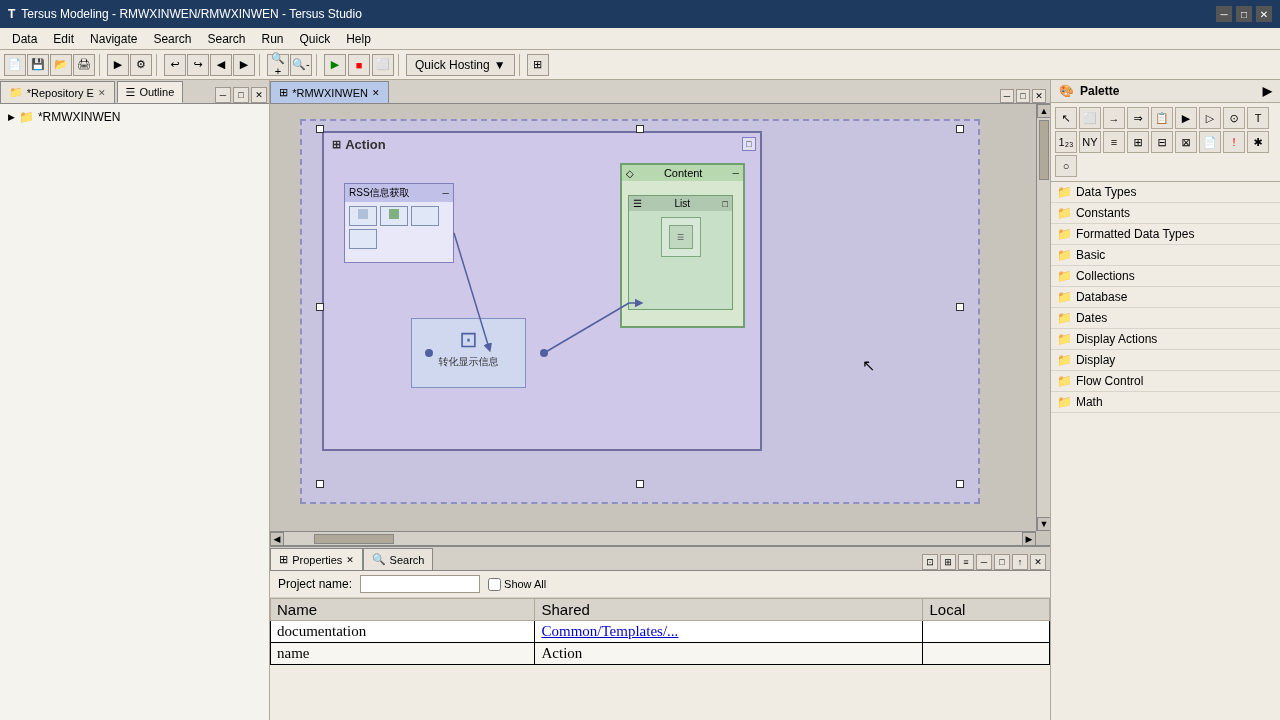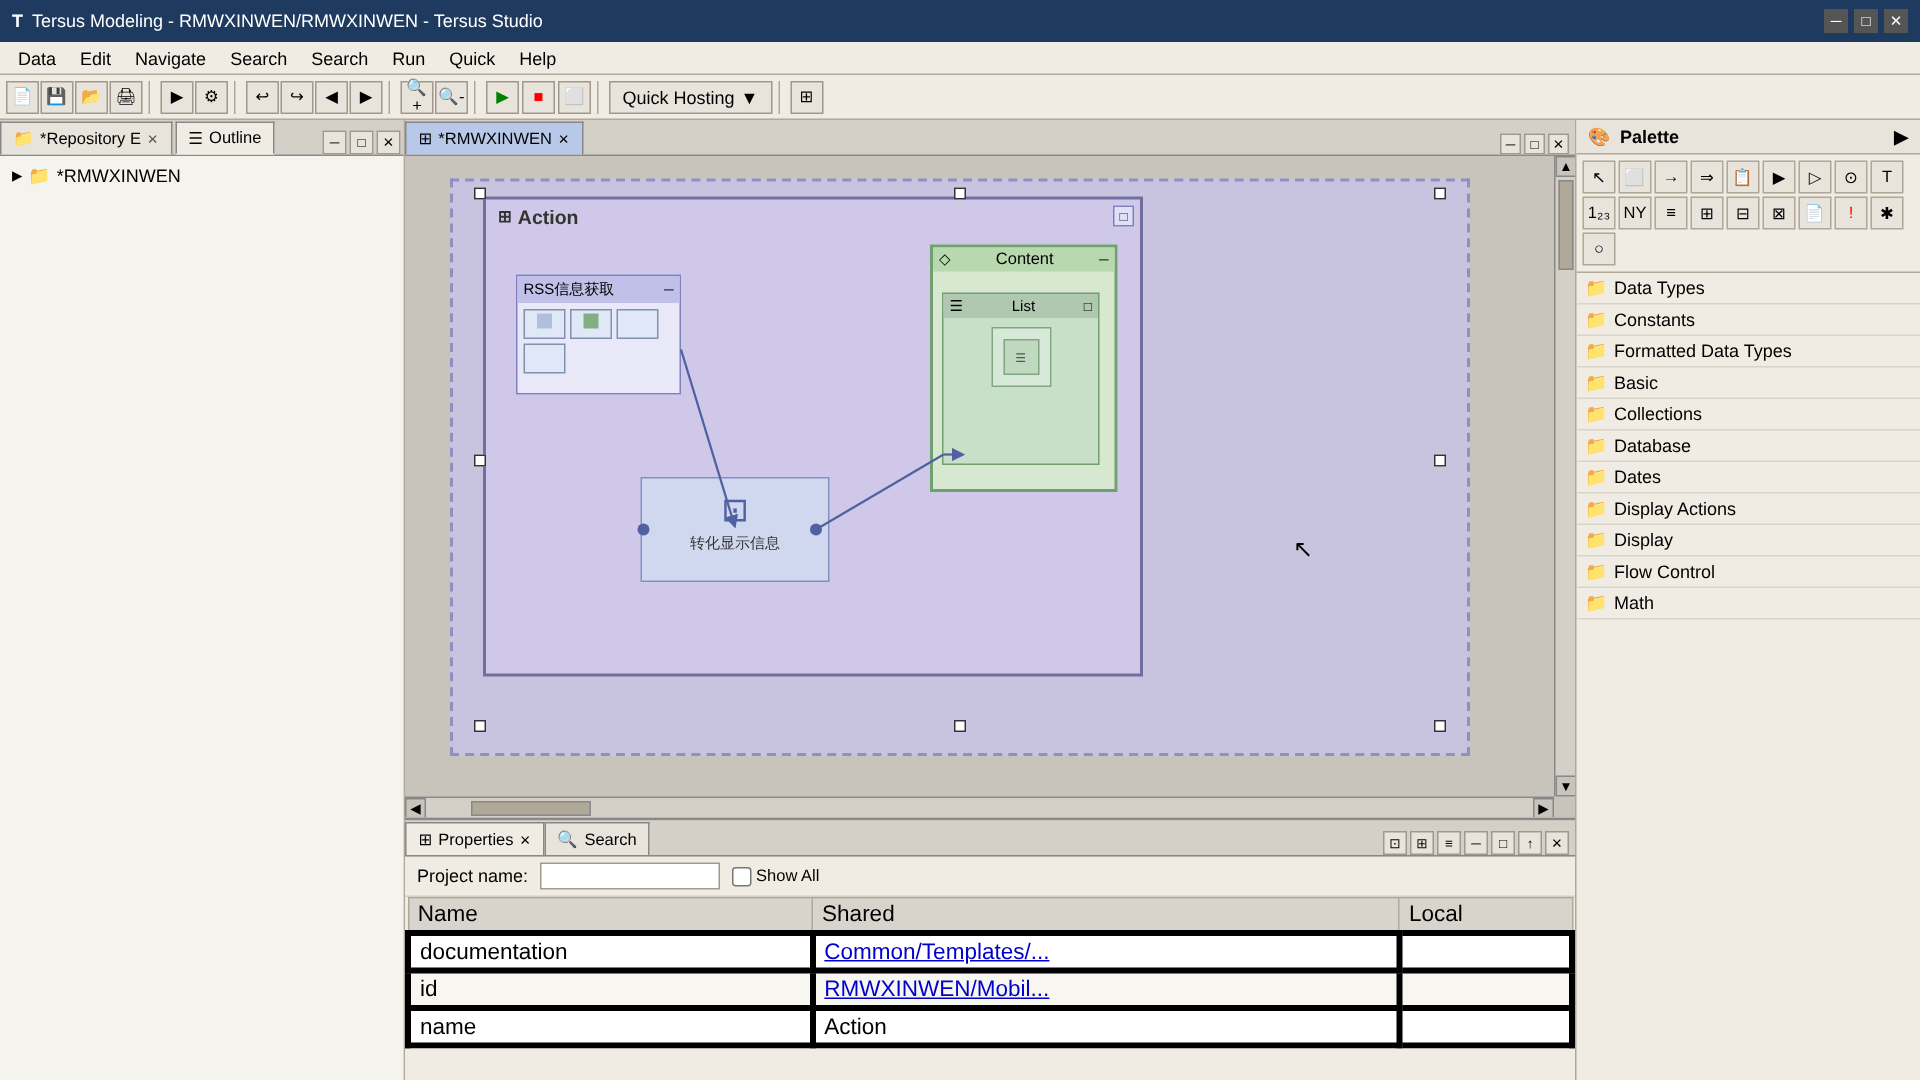--- a/index.html
+++ b/index.html
@@ -423,22 +423,23 @@
       font-size: 15px;
     }
     #properties-table th {
       background: #d8d4cc;
       border: 1px solid #b0a898;
       padding: 2px 6px;
       text-align: left;
       font-weight: normal;
     }
     #properties-table td {
-      border: 4px solid #000000;
+      border: 1px solid #000000;
       padding: 2px 6px;
+      font-family: Liberation Serif, serif;
     }
     #properties-table tr:nth-child(even) td { background: #f8f6f0; }
     #properties-table tr:nth-child(odd) td { background: #fff; }
     .link-value { color: #0000cc; text-decoration: underline; cursor: pointer; }
 
     
     #canvas-scroll-container {
       flex: 1;
       position: relative;
       overflow: hidden;
@@ -595,21 +596,21 @@
                 <div class="list-inner">
                   <div class="list-item-block">
                     <div style="width:24px;height:24px;background:#c0d8c0;border:1px solid #80a880;display:flex;align-items:center;justify-content:center;">
                       <span style="font-size:8px;color:#555;">☰</span>
                     </div>
                   </div>
                 </div>
               </div>
             </div>
 
-            <div class="transform-block" style="position:absolute;top:185px;left:103px;width:126px;height:70px;">
+            <div class="transform-block" style="position:absolute;top:185px;left:87px;width:115px;height:70px;">
               <div class="transform-icon" style="padding-top:8px;">
                 <span style="font-size:22px;color:#5060a0;">⊡</span>
               </div>
               <div class="transform-title">
                 <span style="font-size:10px;">转化显示信息</span>
               </div>
             </div>
 
             <svg class="diagram-svg">
 
@@ -701,25 +702,20 @@
                 <th>Local</th>
               </tr>
             </thead>
             <tbody id="props-tbody">
             <tr>
       <td>documentation</td>
       <td class="link-value">Common/Templates/...</td>
       <td></td>
     </tr>
                 <tr>
-      <td>id</td>
-      <td class="link-value">RMWXINWEN/Mobil...</td>
-      <td></td>
-    </tr>
-                <tr>
       <td>name</td>
       <td>Action</td>
       <td></td>
     </tr>
               </tbody>
           </table>
         </div>
       </div>
     </div>
 

